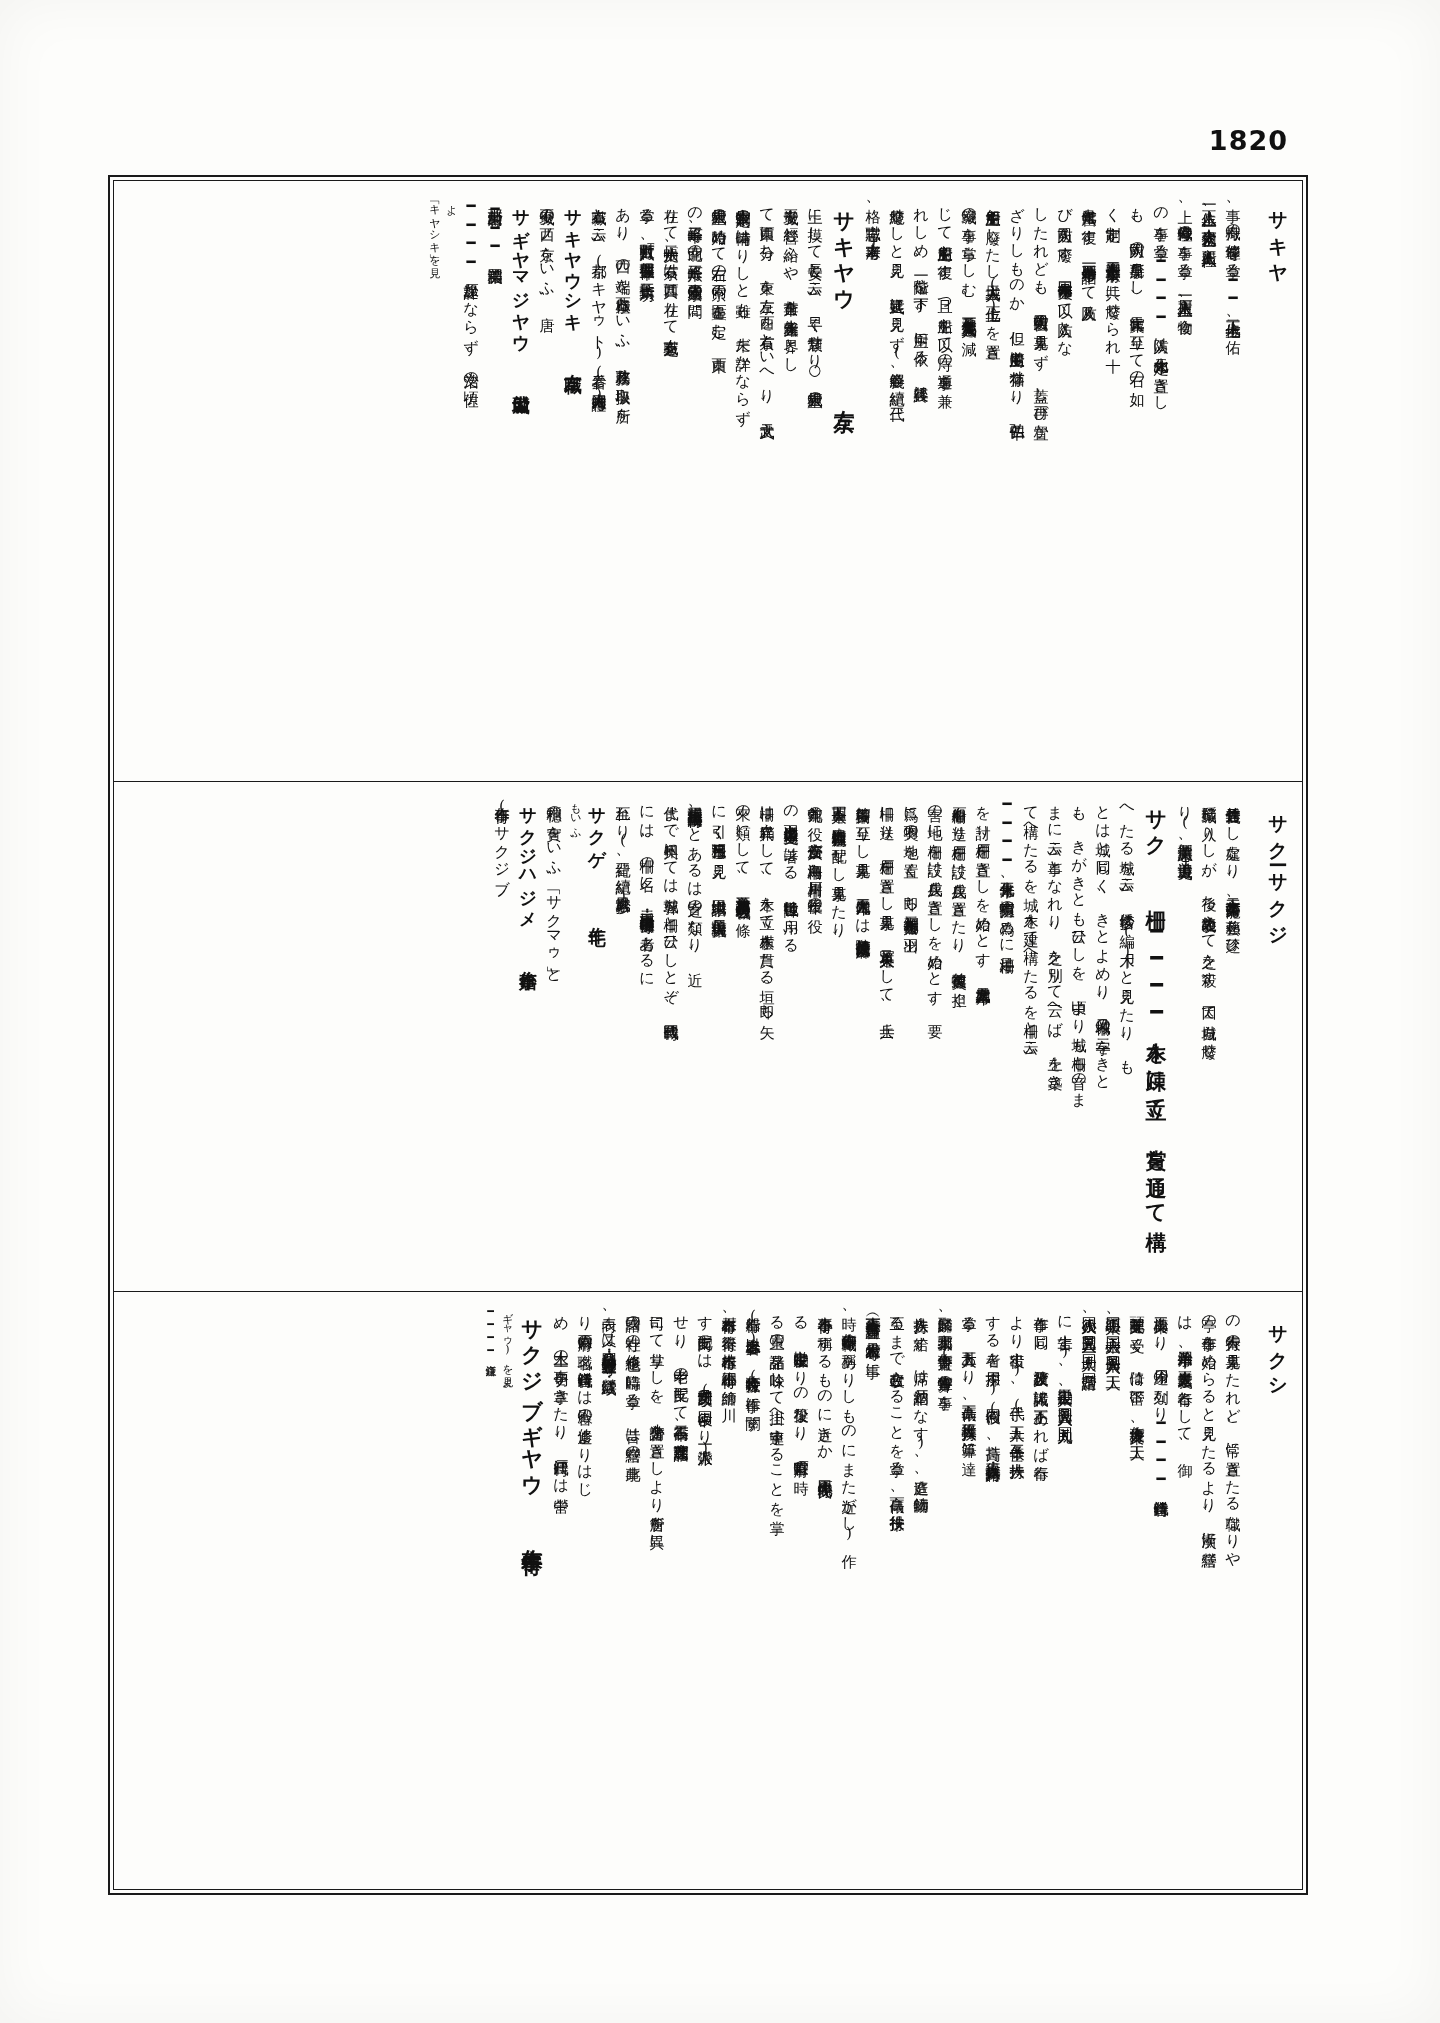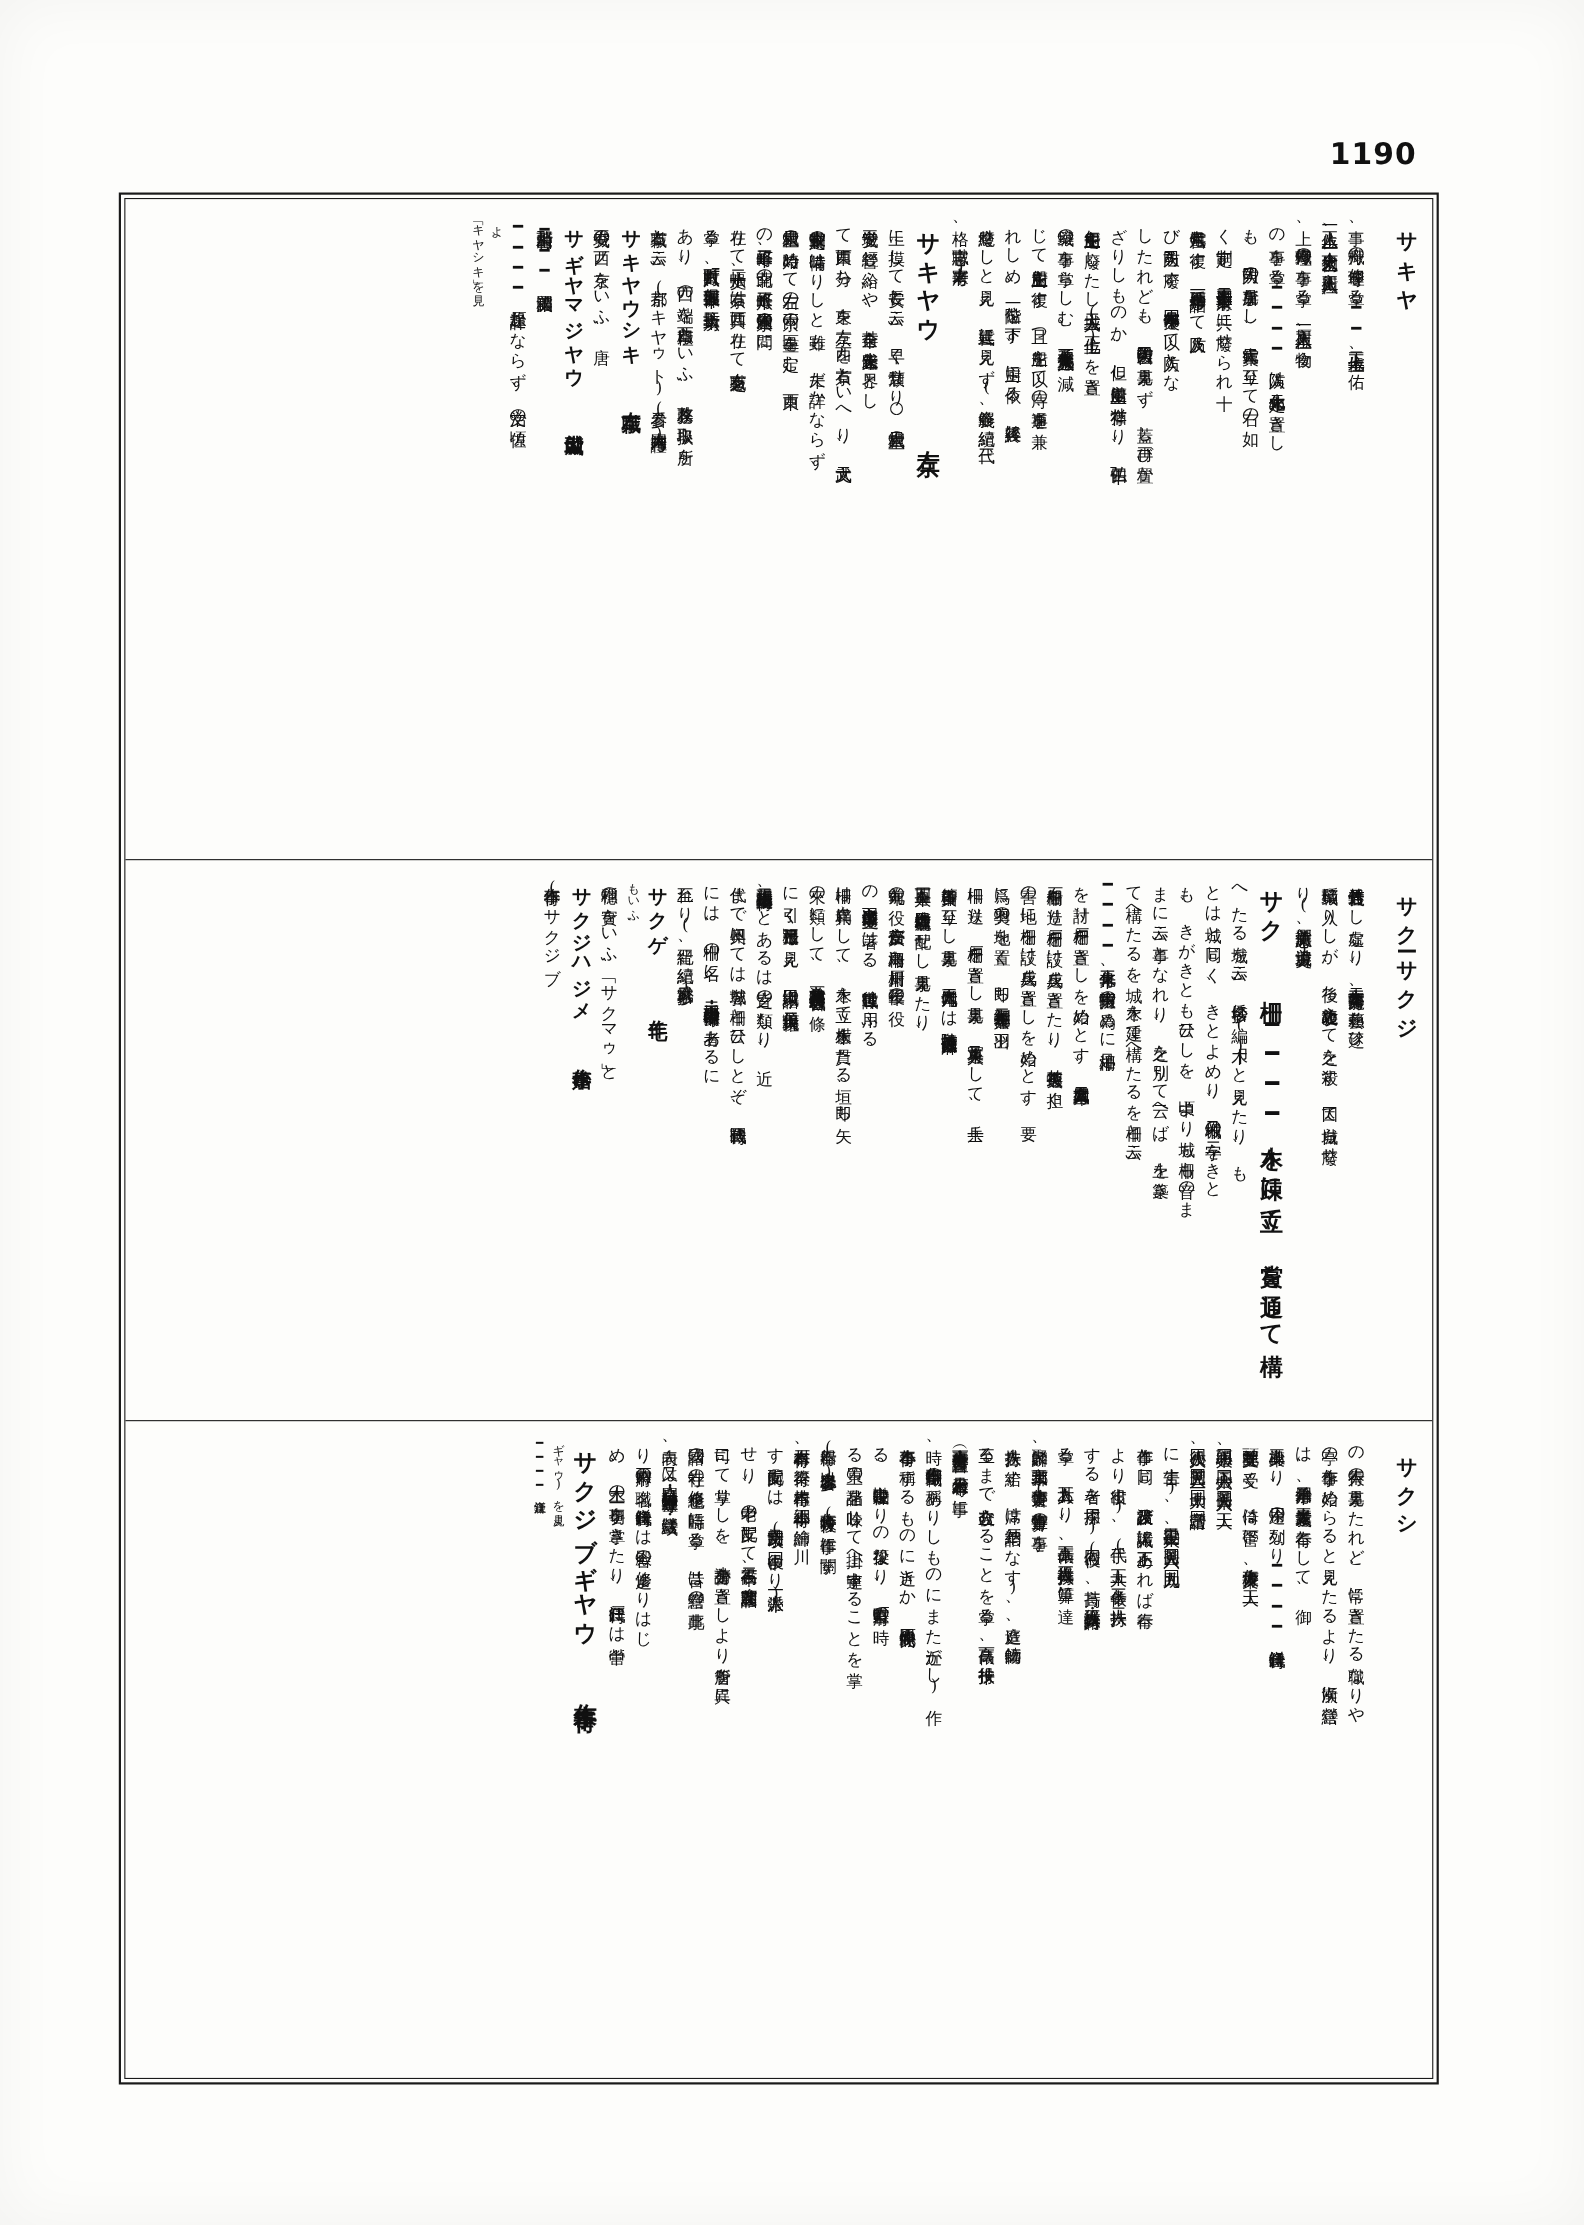--- a/index.html
+++ b/index.html
@@ -126,21 +126,21 @@
     letter-spacing: 0;
     width: 17px;
   }
 </style>
 </head>
 <body>
 
 <div class="page">
   <div class="scan-edge"></div>
 
-  <div class="page-number">1190</div>
+  <div class="page-number">1820</div>
 
   <div class="frame">
     <div class="frame-inner">
 
       <div class="rule rule-1"></div>
       <div class="rule rule-2"></div>
 
       <div class="runhead" style="top:16px;">サキヤ</div>
       <div class="runhead" style="top:620px;">サクーサクジ</div>
       <div class="runhead" style="top:1130px;">サクシ</div>

